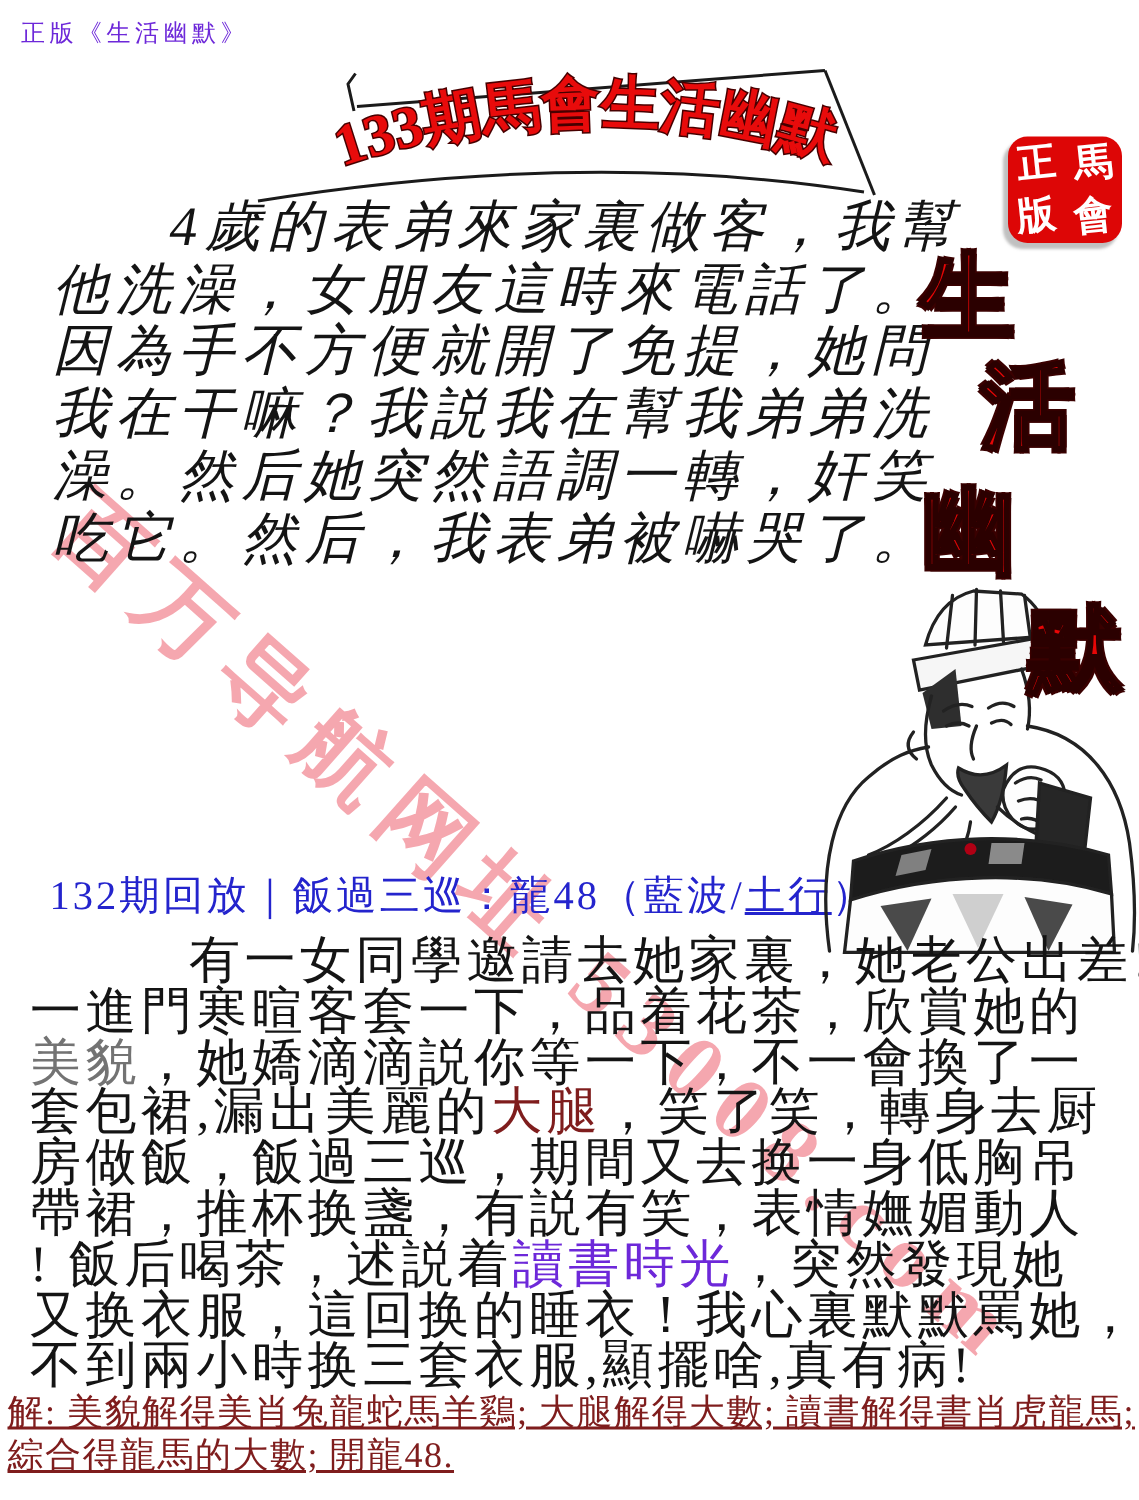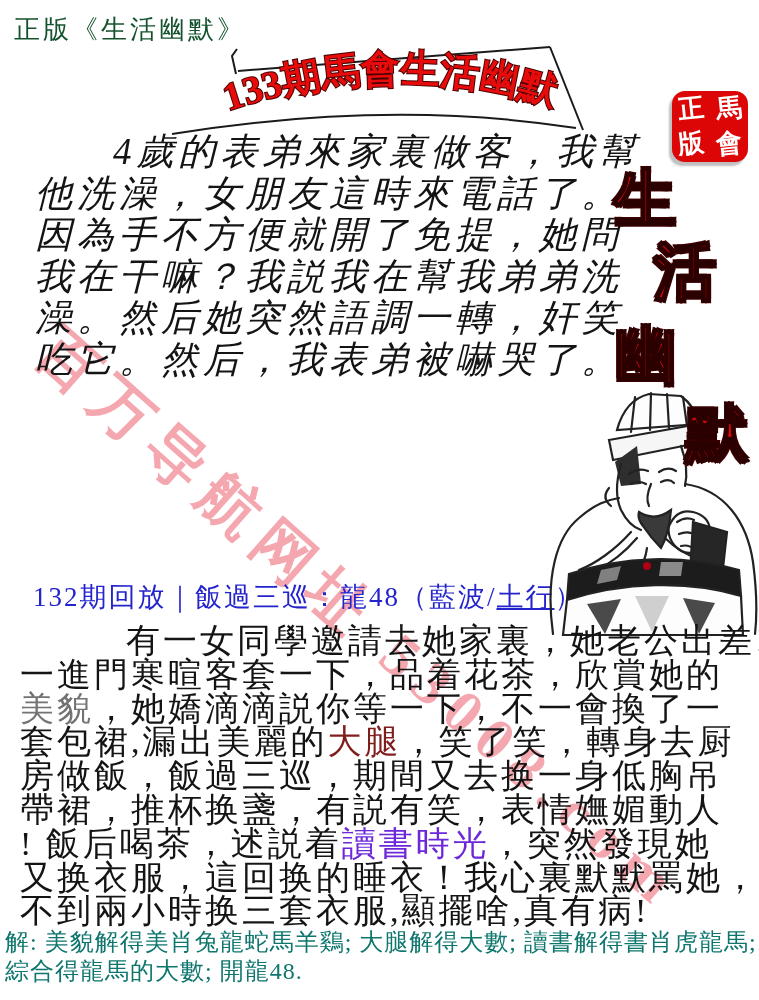--- a/index.html
+++ b/index.html
@@ -4,21 +4,21 @@
 <style>
   html,body{margin:0;padding:0;}
   body{
     width:759px;height:1000px;position:relative;overflow:hidden;
     background:#ffffff;
     font-family:"Liberation Serif", serif;
   }
   .abs{position:absolute;}
   
   .corner-label{
-    left:14px;top:12px;font-size:26px;color:#14532d;letter-spacing:3px;z-index:2;
+    left:14px;top:12px;font-size:16px;color:#6d28d9;letter-spacing:3px;z-index:2;
   }
   
   .banner-svg{left:140px;top:25px;width:520px;height:130px;z-index:2;}
   .banner-svg text{
     font-family:"Liberation Serif", serif;
     font-weight:bold;
     paint-order:stroke;
   }
   
   .watermark{
@@ -63,21 +63,21 @@
     left:33px;top:579px;z-index:2;font-size:27px;letter-spacing:2px;
     color:#2424cd;white-space:nowrap;
   }
   
   .story2{left:20px;top:624px;z-index:5;color:#141414;}
   .story2 .line{
     font-size:34px;line-height:33.8px;letter-spacing:3px;white-space:nowrap;
   }
   .story2 .line.indent{text-indent:106px;}
   
-  .solution{left:5px;top:928px;z-index:2;color:#0f766e;}
+  .solution{left:5px;top:928px;z-index:2;color:#7f1d1d;text-decoration:underline;}
   .solution .line{font-size:24px;line-height:29px;letter-spacing:1px;white-space:nowrap;}
 </style>
 </head>
 <body>
 
 <div class="abs corner-label">正版《生活幽默》</div>
 
 <div class="abs watermark">百万导航网址 53008.com</div>
 
 <svg class="abs banner-svg" viewBox="0 0 520 130" xmlns="http://www.w3.org/2000/svg">

